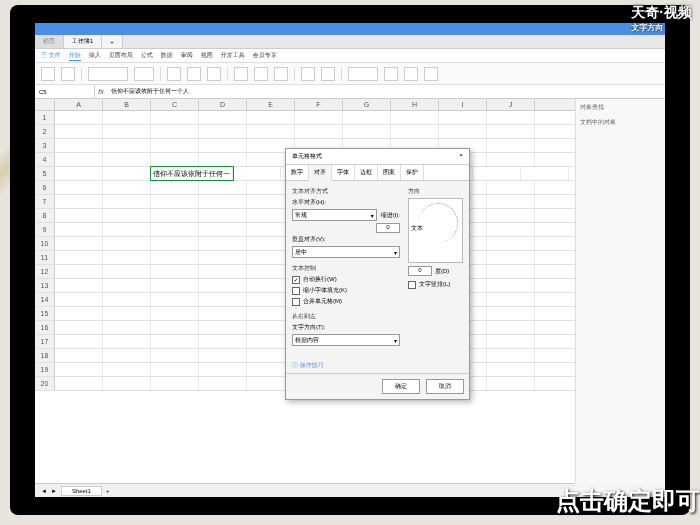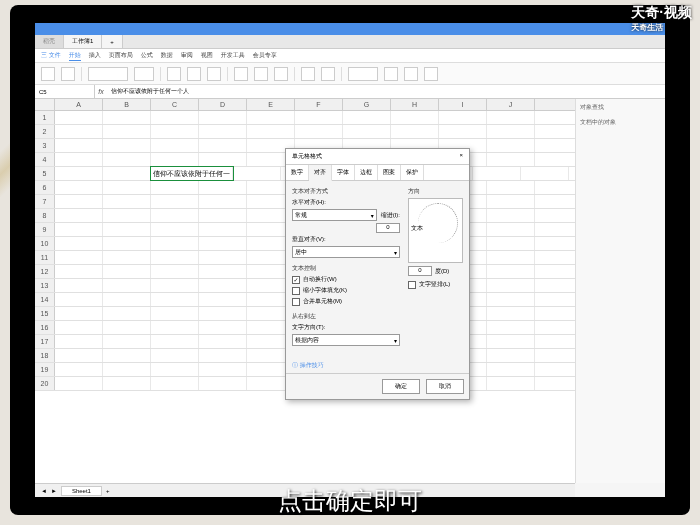--- a/index.html
+++ b/index.html
@@ -50,30 +50,30 @@
 .arc{position:absolute;right:4px;top:4px;width:40px;height:40px;border:1px dotted #999;border-radius:50%;border-left:none;border-bottom:none}
 .degrow{display:flex;align-items:center;gap:3px;margin-top:3px}
 .deginput{width:24px;height:10px;border:1px solid #999;background:#fff;font-size:6px;text-align:center}
 .dlgfoot{border-top:1px solid #ccc;padding:5px;display:flex;justify-content:flex-end;gap:6px;background:#f4f4f4}
 .btn{padding:2px 12px;background:#fff;border:1px solid #999;font-size:6px}
 .dlghelp{padding:3px 6px;font-size:6px;color:#4a8ee8}
 .sheettabs{position:absolute;bottom:0;left:0;right:90px;height:14px;background:#f0f0f0;border-top:1px solid #ccc;display:flex;align-items:center;padding:0 6px;font-size:6px;gap:4px}
 .stab{padding:1px 10px;background:#fff;border:1px solid #ccc}
 .watermark{position:absolute;top:4px;right:8px;color:#fff;font-size:14px;font-weight:bold;text-shadow:0 0 3px #000;z-index:99}
 .wm2{font-size:8px;display:block}
-.caption{position:absolute;bottom:8px;left:0;right:0;text-align:center;color:#fff;font-size:24px;font-weight:normal;text-shadow:1px 1px 3px #000;z-index:99}
+.caption{position:absolute;bottom:8px;left:0;right:0;text-align:right;color:#fff;font-size:24px;font-weight:bold;text-shadow:1px 1px 3px #000;z-index:99}
 .wheat{position:absolute;left:-30px;top:60px;width:50px;height:240px;background:linear-gradient(120deg,transparent 40%,#d4c49a 50%,transparent 60%);transform:rotate(15deg);z-index:0;opacity:.7}
 </style>
 </head>
 <body>
 
 <div class="wheat"></div>
 <div class="watermark">
   <span>天奇·视频</span>
-  <span class="wm2">天奇生活</span>
+  <span class="wm2">文字方向</span>
 </div>
 
 <div class="tablet">
 <div class="screen">
 
 <div class="titlebar"></div>
 
 <div class="tabsbar">
   <div class="apptab dim">
           <span>稻壳</span>

